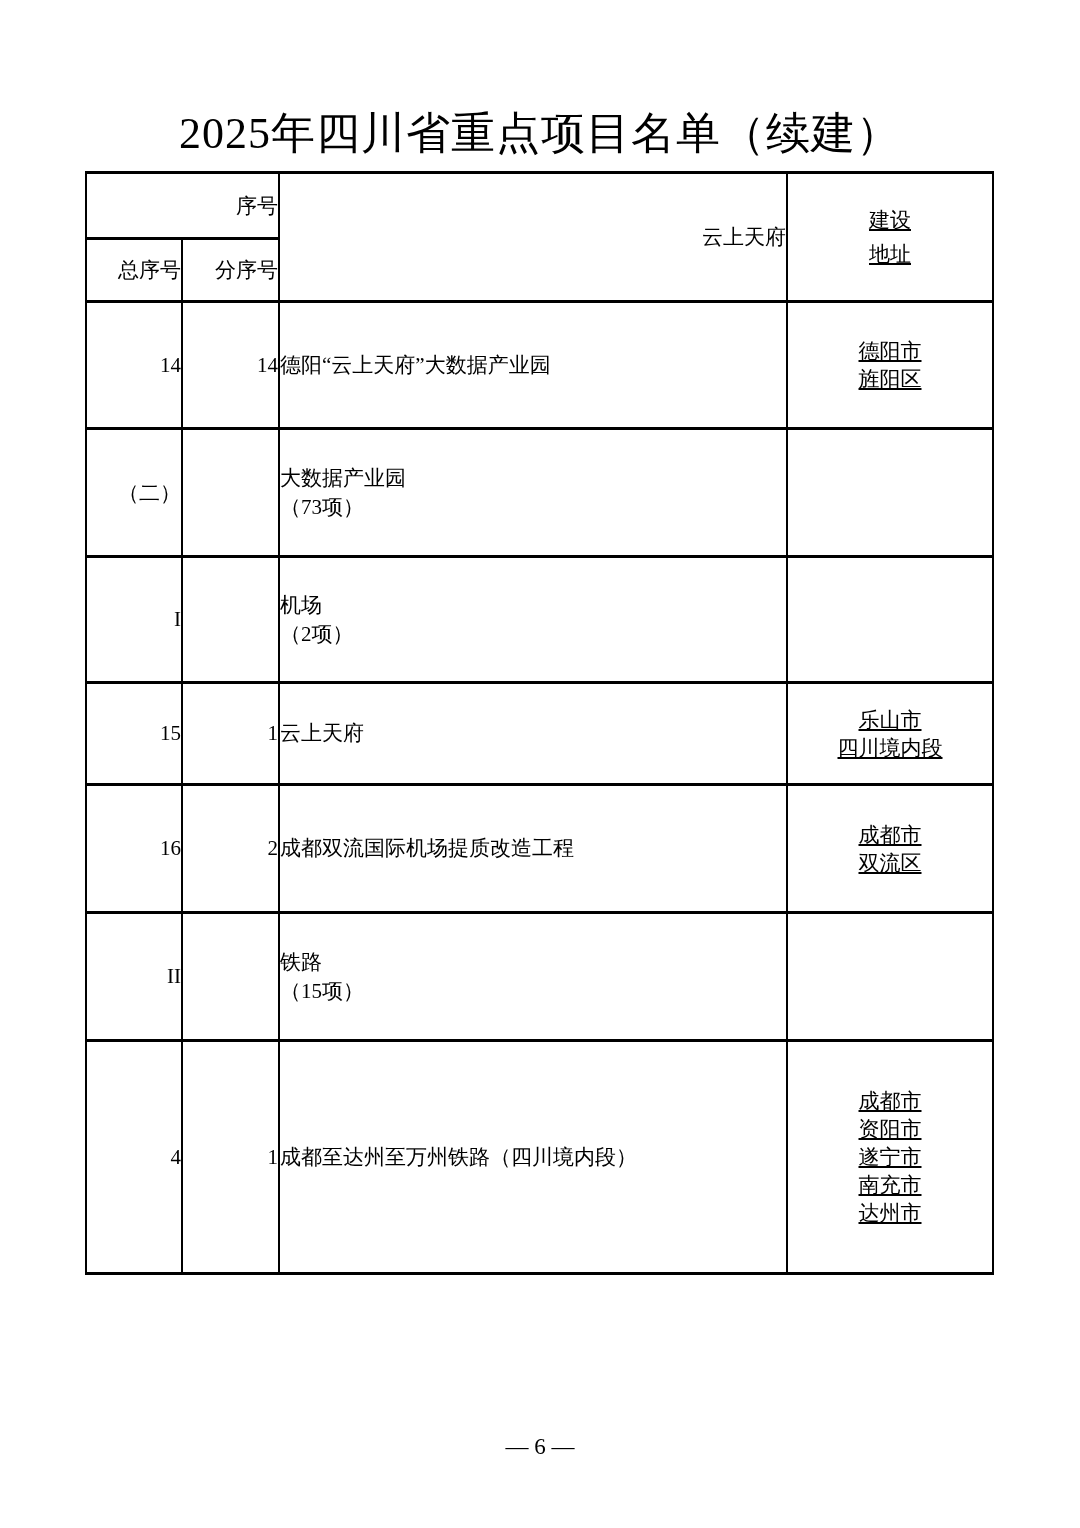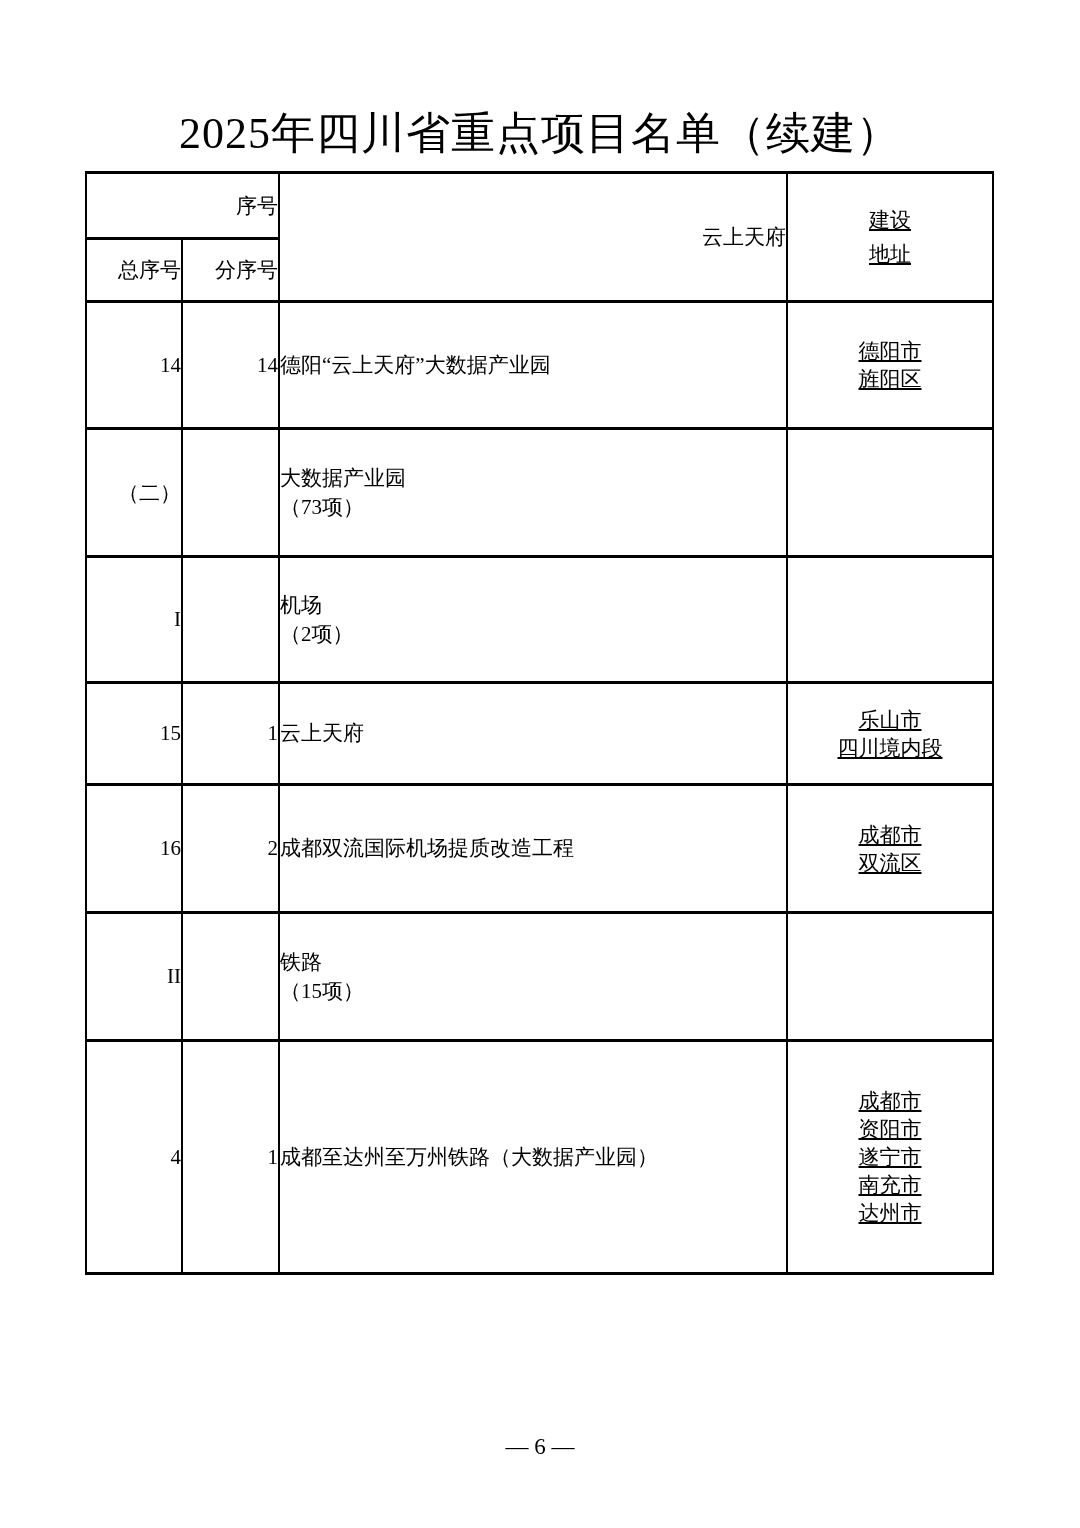--- a/index.html
+++ b/index.html
@@ -162,21 +162,21 @@
         <div>铁路</div>
         <div>（15项）</div>
       </td>
       <td class="c-loc"></td>
     </tr>
 
     <tr class="row-6">
       <td class="c-center">4</td>
       <td class="c-center">1</td>
       <td class="c-name">
-        <div>成都至达州至万州铁路（大数据产业园）</div>
+        <div>成都至达州至万州铁路（四川境内段）</div>
       </td>
       <td class="c-loc">
         <div>成都市</div>
         <div>资阳市</div>
         <div>遂宁市</div>
         <div>南充市</div>
         <div>达州市</div>
       </td>
     </tr>
   </tbody>

